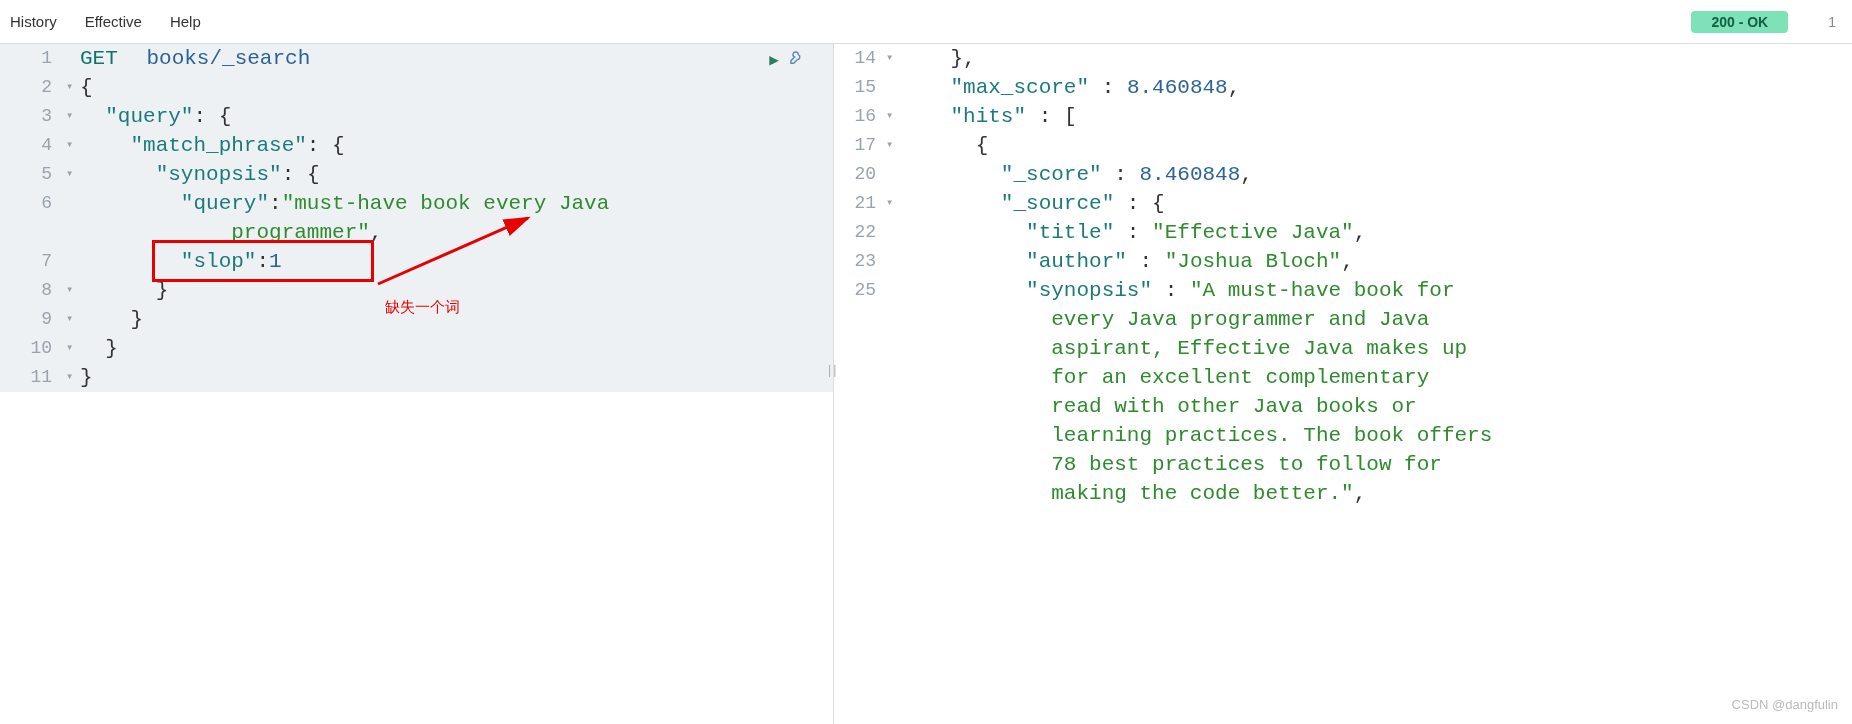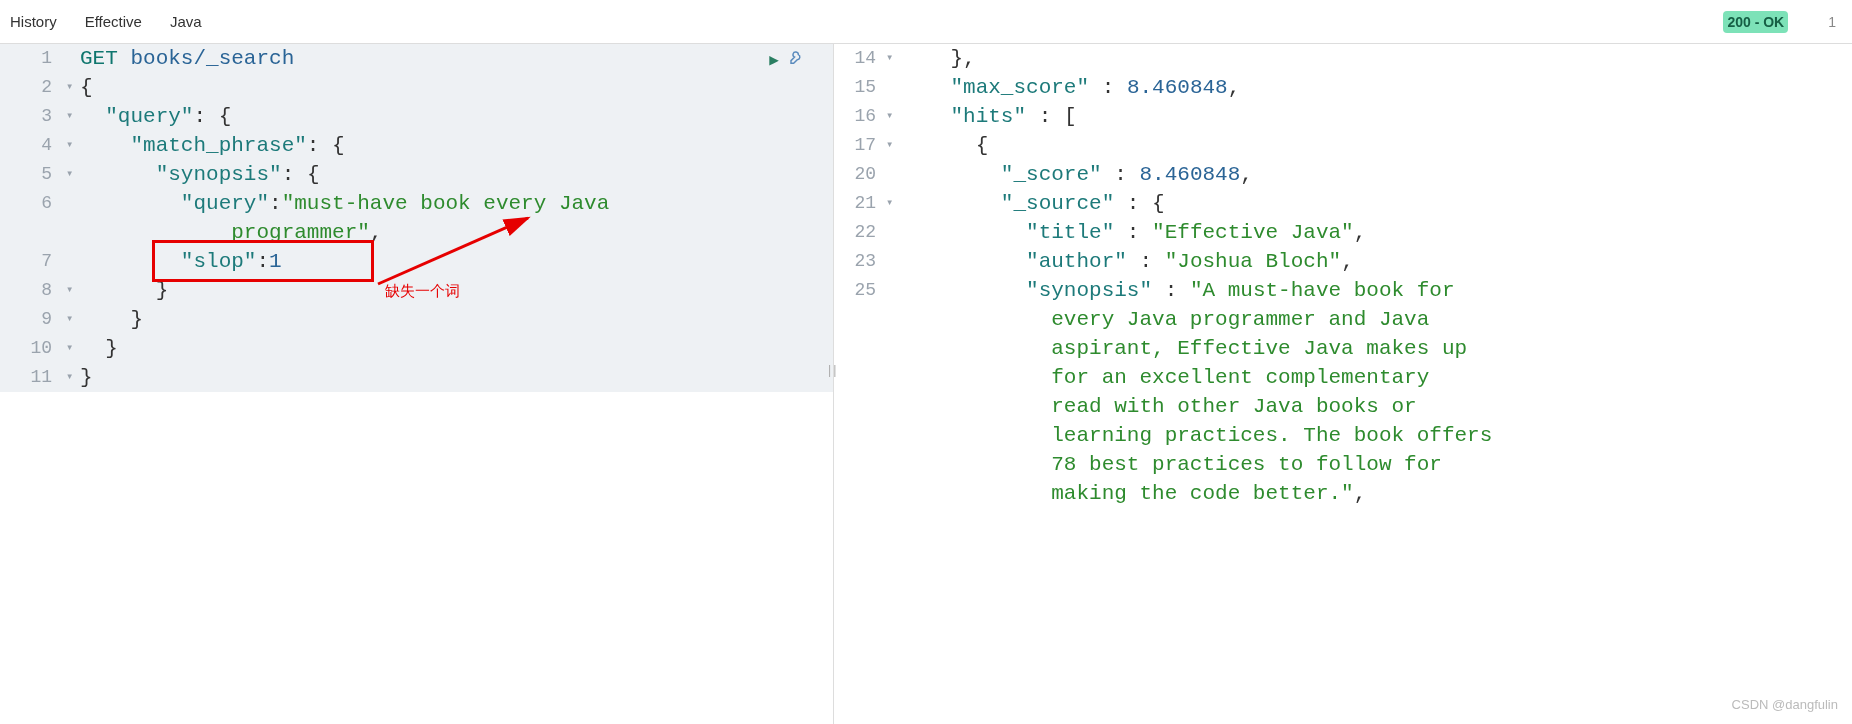--- a/index.html
+++ b/index.html
@@ -21,21 +21,21 @@
     font-family: -apple-system, "Segoe UI", Arial, sans-serif;
     font-size: 15px;
     color: #333;
     gap: 28px;
   }
   .menubar .spacer { flex: 1; }
   .status-badge {
     background: #7de2b8;
     color: #155e44;
     border-radius: 4px;
-    padding: 3px 4px;
+    padding: 3px 20px;
     font-weight: 600;
     font-size: 14px;
     margin-right: 6px;
   }
   .status-extra {
     color: #888;
     padding: 3px 6px;
     font-size: 14px;
   }
   .panes {
@@ -94,21 +94,21 @@
   .code {
     flex: 1;
     line-height: 29px;
     white-space: pre;
     font-size: 21px;
     color: #333;
   }
   .pane-right .gutter { width: 52px; padding-right: 10px; }
   .pane-right .code { font-size: 21px; }
   .tok-method { color: #0f766e; font-weight: 500; text-align: right; }
-  .tok-path   { color: #2a6496; }
+  .tok-path   { color: #2a6496; margin-left: 16px; }
   .tok-prop   { color: #1d7a7a; }
   .tok-str    { color: #2e8b2e; }
   .tok-num    { color: #2a6496; }
   .tok-punc   { color: #333; }
   .tok-colon  { color: #333; }
   .actions {
     position: absolute;
     top: 6px;
     right: 28px;
     display: flex;
@@ -140,21 +140,21 @@
     font-size: 13px;
     z-index: 5;
   }
 </style>
 </head>
 <body>
 
 <div class="menubar">
   <span>History</span>
   <span>Effective</span>
-  <span>Java</span>
+  <span>Help</span>
   <div class="spacer"></div>
   <span class="status-badge">200 - OK</span>
   <span class="status-extra">1</span>
 </div>
 
 <div class="panes">
 
   <div class="pane-left">
     <div class="actions">
       <span class="icon">▶</span>
@@ -230,21 +230,21 @@
 
       <div class="red-box" style="left:152px; top:196px; width:222px; height:42px;"></div>
       <svg class="red-arrow-svg" style="left:368px; top:160px;" width="180" height="100">
         <defs>
             <marker id="ah" markerWidth="10" markerHeight="10" refX="8" refY="3" orient="auto">
               <path d="M0,0 L0,6 L9,3 z" fill="#e60000"></path>
             </marker>
           </defs>
         <line x1="10" y1="80" x2="160" y2="14" stroke="#e60000" stroke-width="3" marker-end="url(#ah)"></line>
       </svg>
-      <div class="red-label" style="left:385px; top:238px;">缺失一个词</div>
+      <div class="red-label" style="left:385px; top:254px;">缺失一个词</div>
     </div>
   </div>
 
   <div class="divider-handle">||</div>
 
   <div class="pane-right">
     <div class="editor">
       <div class="code-line">
           <div class="gutter">14</div>
           <div class="fold">▾</div>

